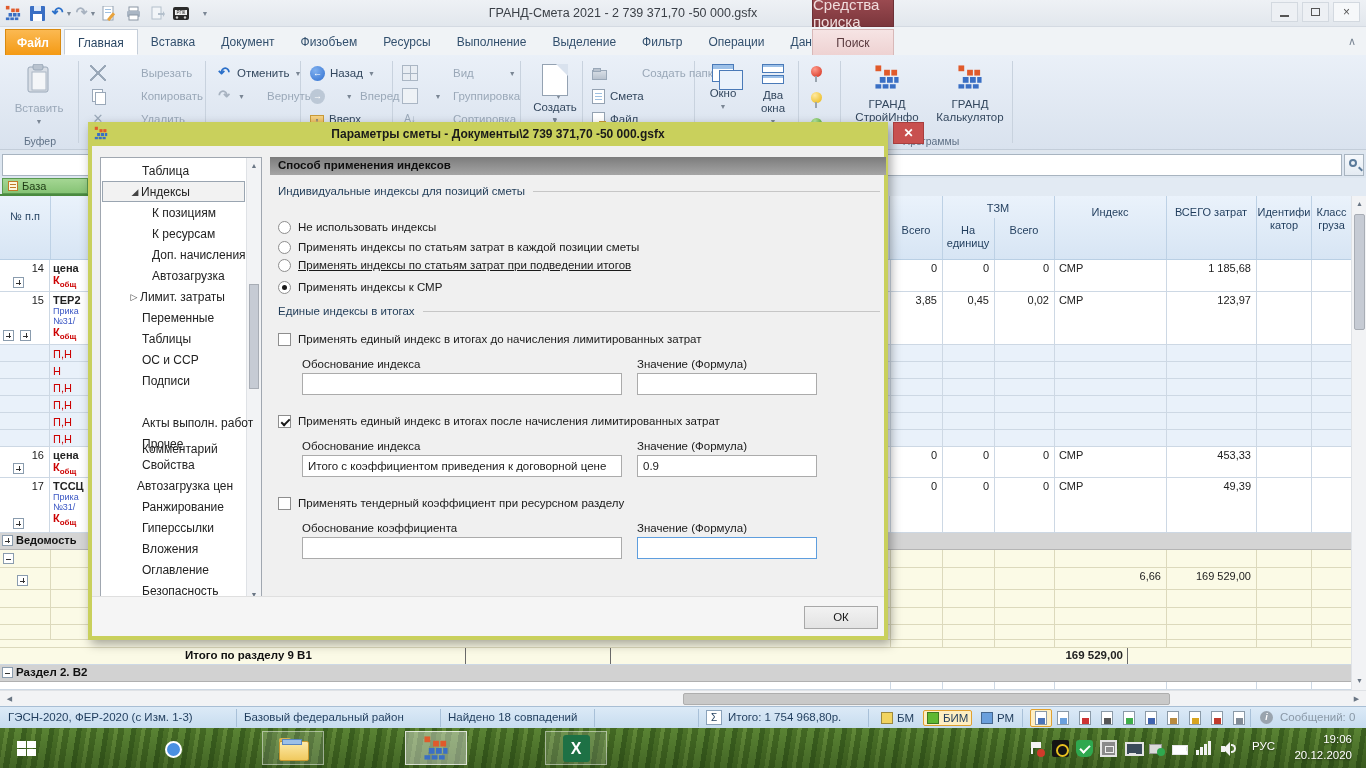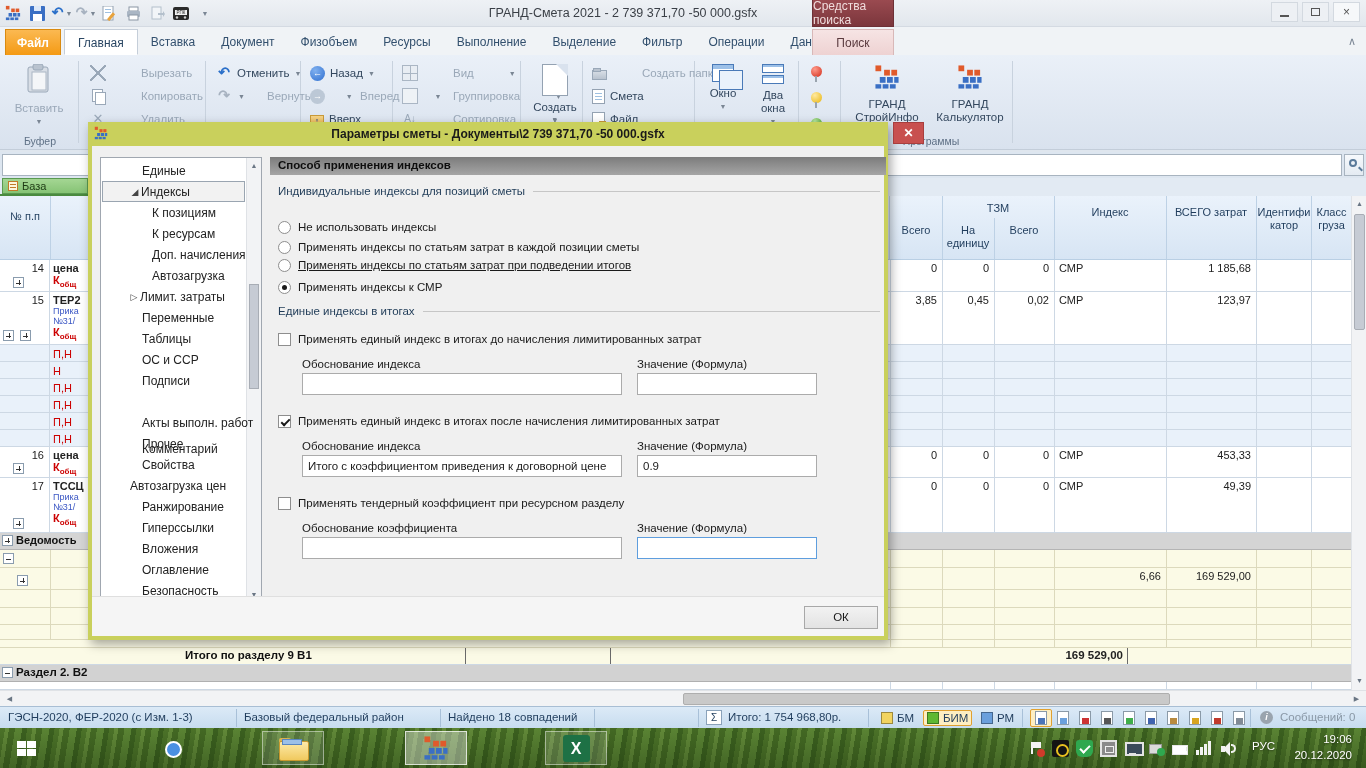--- a/index.html
+++ b/index.html
@@ -10,21 +10,21 @@
   
   #titlebar { position:absolute; left:0; top:0; width:1366px; height:27px;
     background:linear-gradient(#eef1f5,#e2e7ed); border-bottom:1px solid #d4dae2; }
   #qat { position:absolute; left:4px; top:2px; height:22px; display:flex; align-items:center; gap:6px; }
   .qi { width:18px; height:18px; position:relative; display:flex; align-items:center; justify-content:center; font-size:13px; }
   .qi svg { display:block; }
   .ddv { font-size:7px; color:#7a8694; }
   #win-title { position:absolute; left:300px; right:420px; top:0; height:26px; text-align:center;
     line-height:26px; color:#3a3f46; font-size:12.5px; white-space:nowrap; }
   #ctx-hdr { position:absolute; left:812px; top:0; width:82px; height:27px;
-    background:linear-gradient(#9a4a50,#7b363c); color:#f0dcdc; font-size:12px;
+    background:linear-gradient(#9a4a50,#7b363c); color:#f0dcdc; font-size:15px;
     display:flex; align-items:center; justify-content:center; border:1px solid #6d3036; border-top:none; }
   #winbtns { position:absolute; right:6px; top:2px; display:flex; gap:4px; }
   .wb { width:27px; height:20px; background:#edf0f4; border:1px solid #d3d9e0; display:flex;
     align-items:center; justify-content:center; color:#555; font-size:12px; }
   .wb .minbar { width:9px; height:2px; background:#555; margin-top:7px; }
   .wb .maxbox { width:9px; height:8px; border:1.5px solid #555; }
   .wb-close { background:#f6f8fa; }
 
   
   #tabrow { position:absolute; left:0; top:27px; width:1366px; height:28px; background:#f0f3f6; }
@@ -826,21 +826,21 @@
       <div id="dlg-close">✕</div>
     </div>
 
     <div id="dlg-tree">
       <div id="tree-scroll">
         <div class="sarr" style="top:0; width:14px">▲</div>
         <div id="tree-thumb"></div>
         <div class="sarr" style="top:429px; width:14px">▼</div>
       </div>
     <div class="titem" style="top: 2px; padding-left: 40px;">
-          <div class="tlabel">Единые</div>
+          <div class="tlabel">Таблица</div>
         </div>
         <div class="titem tsel" style="top: 23px; padding-left: 26px;">
           <div class="tw">◢</div>
           <div class="tlabel">Индексы</div>
         </div>
         <div class="titem" style="top: 44px; padding-left: 50px;">
           <div class="tlabel">К позициям</div>
         </div>
         <div class="titem" style="top: 65px; padding-left: 50px;">
           <div class="tlabel">К ресурсам</div>
@@ -872,21 +872,21 @@
         </div>
         <div class="titem" style="top: 254px; padding-left: 40px;">
           <div class="tlabel">Акты выполн. работ</div>
         </div>
         <div class="titem" style="top: 275px; padding-left: 40px;">
           <div class="tlabel">Прочее</div>
         </div>
         <div class="titem" style="top: 296px; padding-left: 40px;">
           <div class="tlabel">Свойства</div>
         </div>
-        <div class="titem" style="top: 317px; padding-left: 28px;">
+        <div class="titem" style="top: 317px; padding-left: 35px;">
           <div class="tlabel">Автозагрузка цен</div>
         </div>
         <div class="titem" style="top: 338px; padding-left: 40px;">
           <div class="tlabel">Ранжирование</div>
         </div>
         <div class="titem" style="top: 359px; padding-left: 40px;">
           <div class="tlabel">Гиперссылки</div>
         </div>
         <div class="titem" style="top: 380px; padding-left: 40px;">
           <div class="tlabel">Вложения</div>

